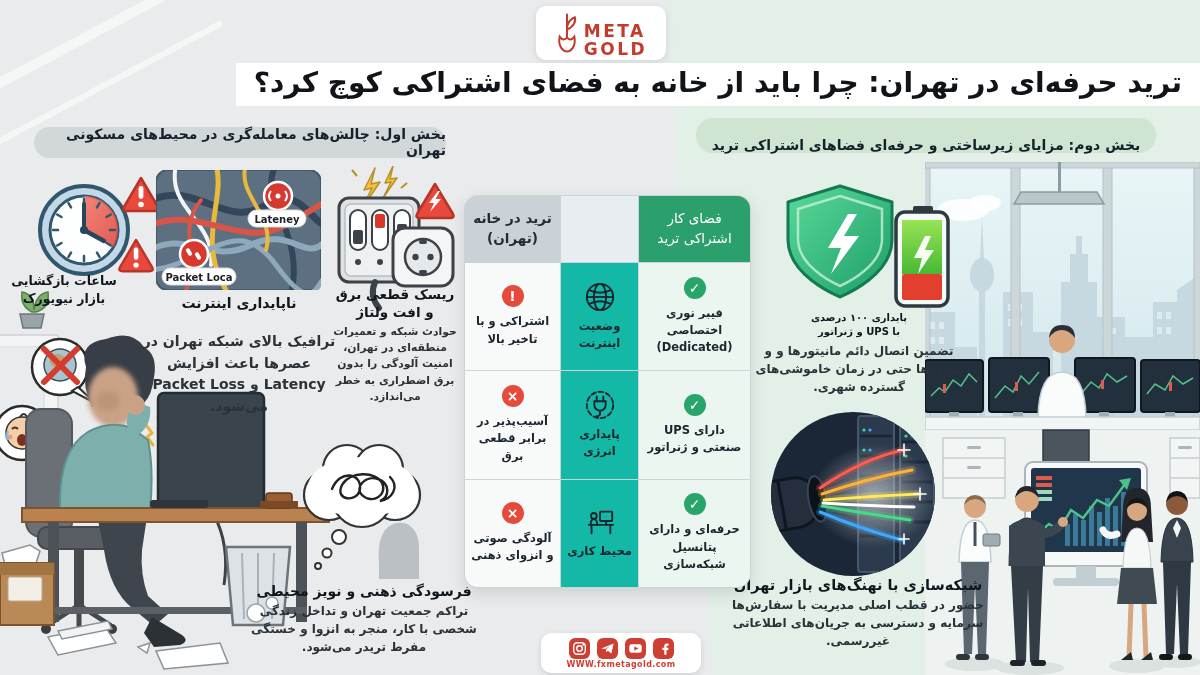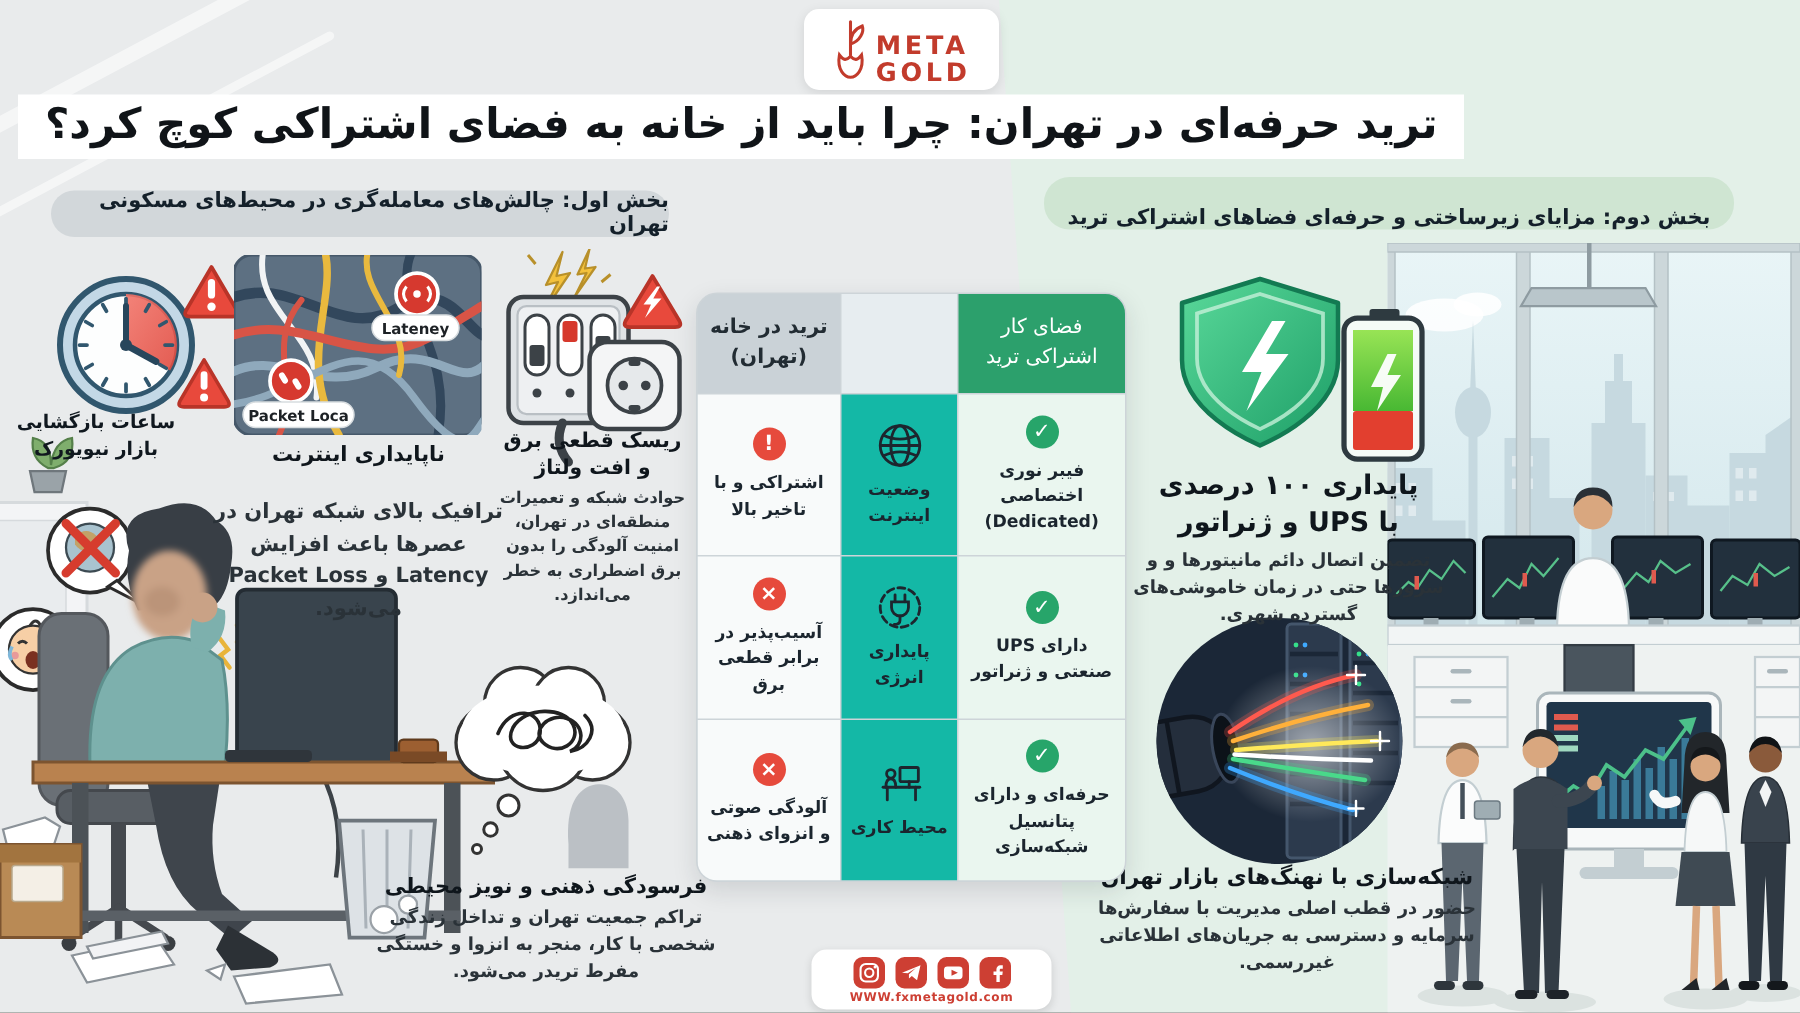--- a/index.html
+++ b/index.html
@@ -10,21 +10,21 @@
   .s1{left:-40px;top:30px;width:260px;height:10px;}
   .s2{left:-60px;top:90px;width:300px;height:6px;}
 
   
   .logo-card{position:absolute;left:536px;top:6px;width:130px;height:54px;background:#fff;border-radius:10px;
     box-shadow:0 2px 8px rgba(0,0,0,.10);display:flex;align-items:center;justify-content:center;gap:5px;}
   .logo-words{display:flex;flex-direction:column;line-height:1.05;margin-top:16px;}
   .logo-words span{color:#c23b2c;font-weight:700;font-size:17px;letter-spacing:2.5px;}
 
   
-  .title{position:absolute;left:0;right:0;top:63px;text-align:left;direction:rtl;padding-left:12px;}
+  .title{position:absolute;left:0;right:0;top:63px;text-align:right;direction:rtl;padding-left:12px;}
   .title span{display:inline-block;background:#ffffff;padding:3px 18px 7px;font-size:28px;font-weight:700;color:#101418;}
   .pill{position:absolute;border-radius:17px;display:flex;align-items:flex-end;justify-content:center;
     direction:rtl;font-weight:700;color:#14202a;}
   .pill-l{left:34px;top:127px;width:412px;height:31px;background:#d2d7da;font-size:14px;}
   .pill-r{left:696px;top:118px;width:460px;height:35px;background:#cfe5d2;font-size:14px;}
 
   
   .tb{position:absolute;text-align:center;direction:rtl;}
   .tb .t{font-weight:700;color:#0f161c;}
   .tb .b{font-weight:700;color:#2a3238;margin-top:3px;}
@@ -33,21 +33,21 @@
   .net-text{left:136px;top:295px;width:206px;}
   .net-text .t{font-size:14px;}
   .net-text .b{font-size:14px;line-height:1.55;margin-top:20px;}
   .power-text{left:328px;top:286px;width:134px;}
   .power-text .t{font-size:13.5px;line-height:1.3;}
   .power-text .b{font-size:10.8px;line-height:1.5;}
   .burnout-text{left:240px;top:583px;width:248px;}
   .burnout-text .t{font-size:14px;}
   .burnout-text .b{font-size:12px;line-height:1.5;}
   .ups-text{left:750px;top:311px;width:218px;}
-  .ups-text .t{font-size:18px;line-height:1.4;}
+  .ups-text .t{font-size:10px;line-height:1.4;}
   .ups-text .b{font-size:12px;line-height:1.5;}
   .whale-text{left:728px;top:577px;width:260px;}
   .whale-text .t{font-size:14.5px;}
   .whale-text .b{font-size:12px;line-height:1.5;}
 
   
   .art{position:absolute;}
 
   
   .tgrid{position:absolute;left:464px;top:195px;width:285px;height:391px;display:grid;

